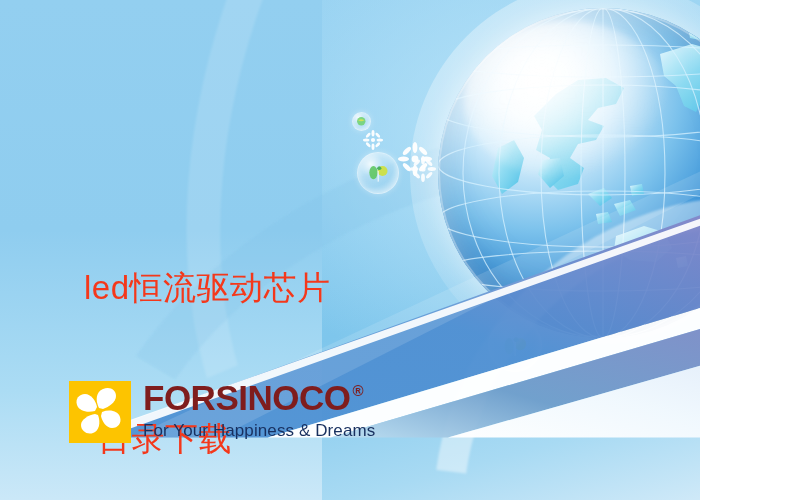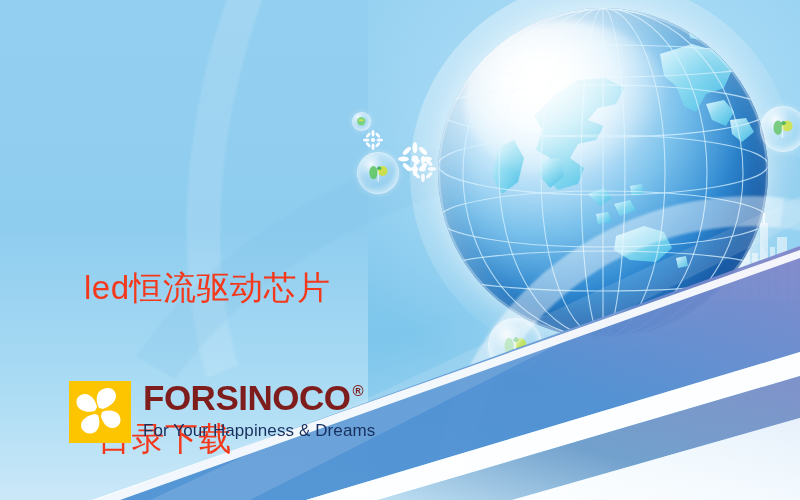--- a/index.html
+++ b/index.html
@@ -2,21 +2,21 @@
 <html><head>
 <meta charset="utf-8">
 <style>
   html, body {
     margin: 0;
     padding: 0;
     background: #ffffff;
   }
   #poster {
     position: relative;
-    width: 800px;
+    width: 700px;
     height: 500px;
     overflow: hidden;
     font-family: "Liberation Sans", "DejaVu Sans", sans-serif;
     background: #8fcdef;
     text-decoration: underline;
   }
 
   
   .bg-base {
     position: absolute;

